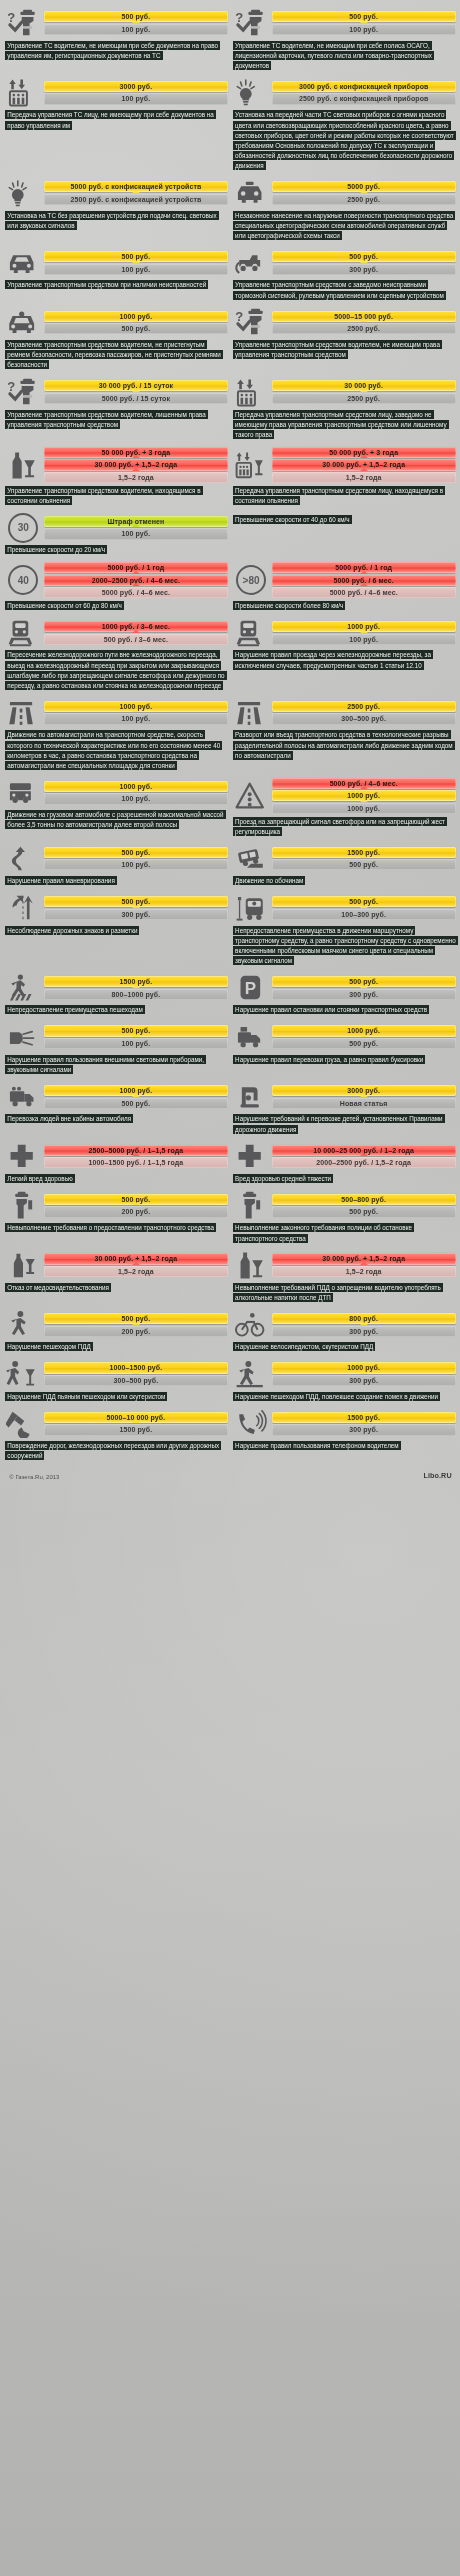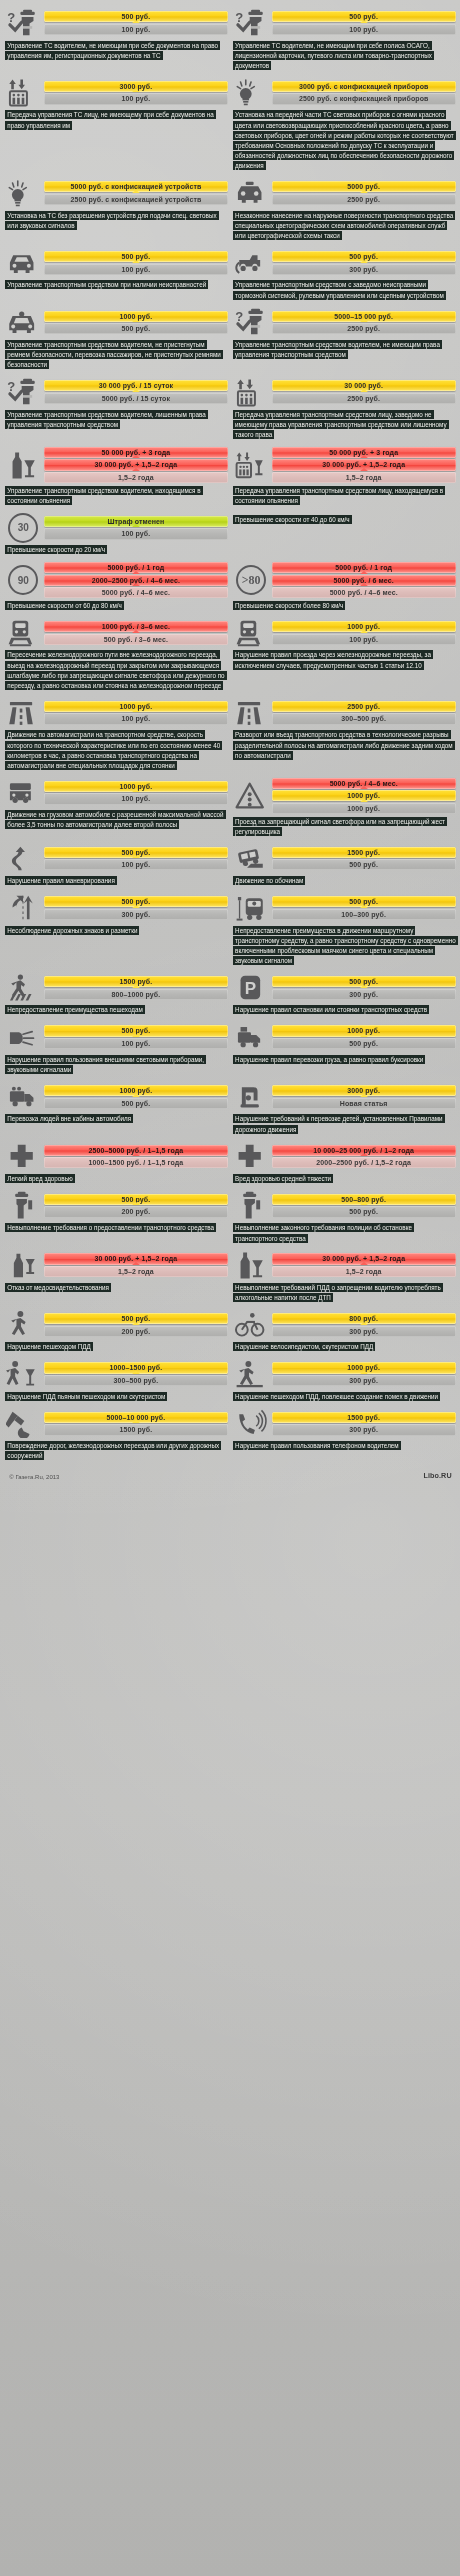--- a/index.html
+++ b/index.html
@@ -138,21 +138,21 @@
     letter-spacing:0.1px;
   }
   .signcirc{
     width:26px;height:26px;
     border:2px solid #5a5a5c;
     border-radius:50%;
     display:flex;align-items:center;justify-content:center;
     font-size:10px;font-weight:bold;color:#5a5a5c;
     background:transparent;
   }
-  .signcirc.small{font-size:12px;font-family:Liberation Serif, serif;}
+  .signcirc.small{font-size:10px;}
 </style>
 </head>
 <body>
 
 <div id="sheet">
   <div class="grid" id="grid">
       <div class="cell">
         <div class="row-top">
           <div class="ico">
             <svg width="34" height="29" viewBox="0 0 52 44">
@@ -457,21 +457,21 @@
           </div>
         </div>
         <div class="desc"><span>Превышение скорости до 20 км/ч</span></div>
       </div>
       <div class="cell">
         <div class="desc"><span>Превышение скорости от 40 до 60 км/ч</span></div>
       </div>
       <div class="cell">
         <div class="row-top">
           <div class="ico">
-            <div class="signcirc">90</div>
+            <div class="signcirc">40</div>
           </div>
           <div class="bars">
             <div class="bar red">5000 руб.  /  1 год</div>
             <div class="arrow red-arrow"></div>
             <div class="bar red">2000–2500 руб.  /  4–6 мес.</div>
             <div class="arrow red-arrow"></div>
             <div class="bar pink">5000 руб.  /  4–6 мес.</div>
           </div>
         </div>
         <div class="desc"><span>Превышение скорости от 60 до 80 км/ч</span></div>

